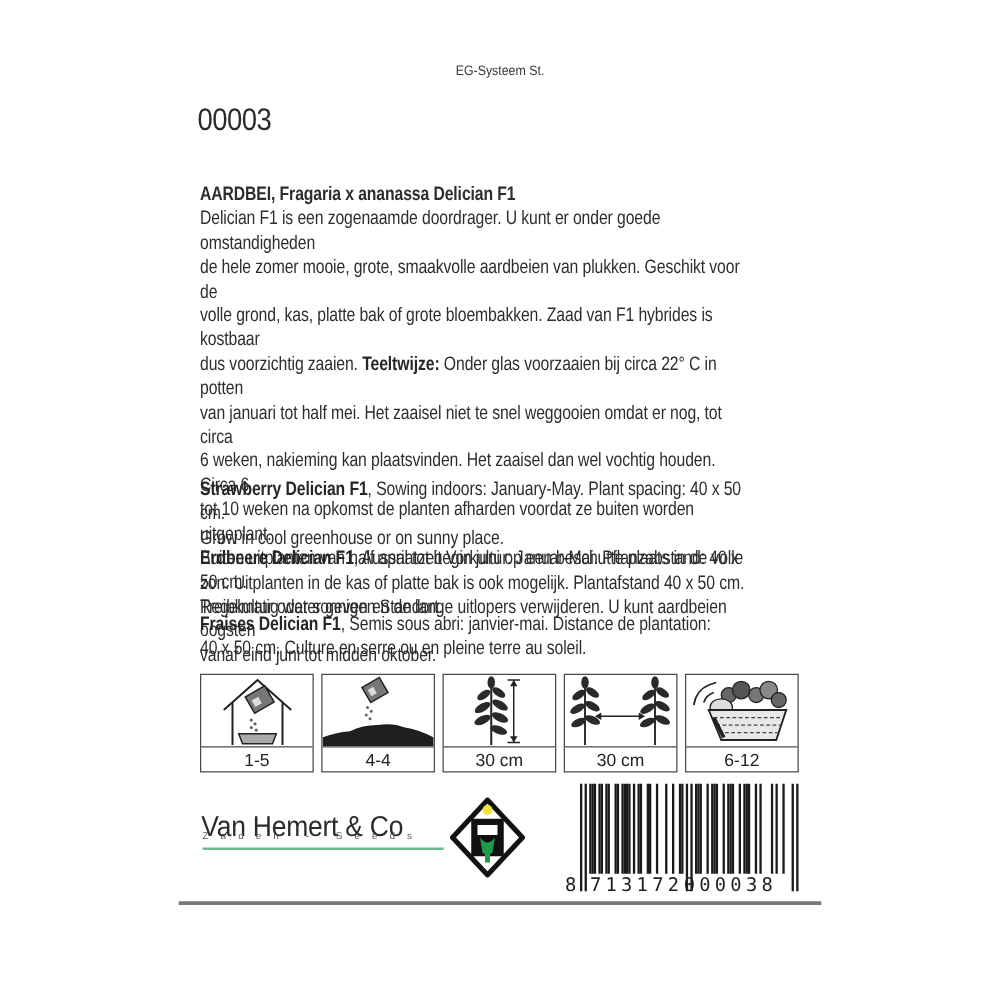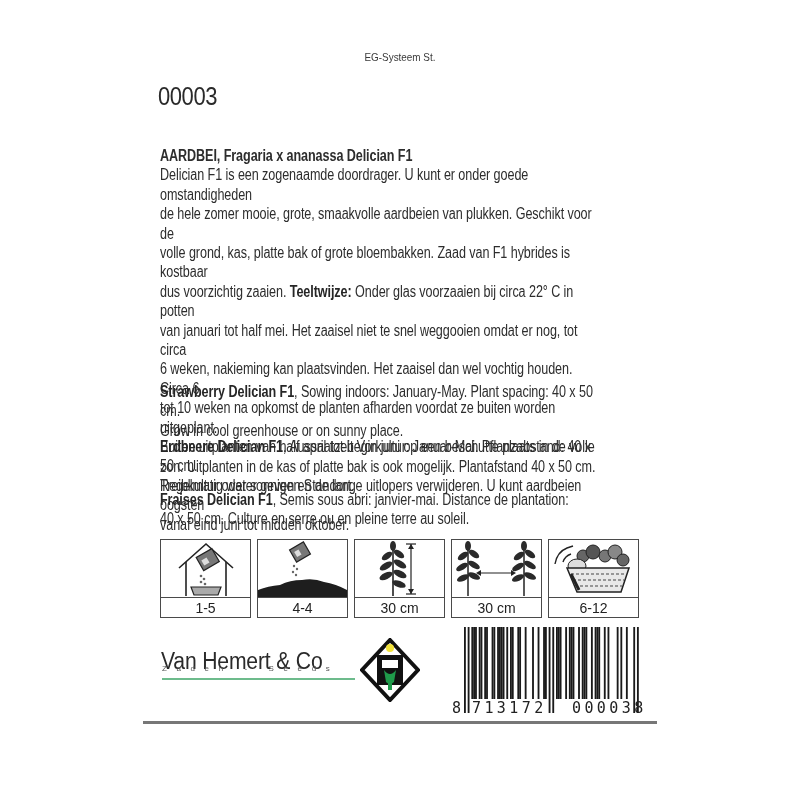--- a/index.html
+++ b/index.html
@@ -250,16 +250,16 @@
       <rect x="151.84" y="2" width="1.84" height="72" fill="#1a1a1a"></rect>
       <rect x="155.52" y="2" width="1.84" height="72" fill="#1a1a1a"></rect>
       <rect x="164.72" y="2" width="1.84" height="72" fill="#1a1a1a"></rect>
       <rect x="168.40" y="2" width="1.84" height="72" fill="#1a1a1a"></rect>
       <rect x="173.92" y="2" width="1.84" height="72" fill="#1a1a1a"></rect>
       <rect x="181.28" y="2" width="1.84" height="86" fill="#1a1a1a"></rect>
       <rect x="184.96" y="2" width="1.84" height="86" fill="#1a1a1a"></rect>
     </svg>
   <span class="barcode-digits" style="left:0px">8</span>
   <span class="barcode-digits" style="left:20px; letter-spacing:3.4px">713172</span>
-  <span class="barcode-digits" style="left:120px; letter-spacing:3.4px">000038</span>
+  <span class="barcode-digits" style="left:95px; letter-spacing:3.4px">000038</span>
 </div>
 
 <div class="abs bottom-rule"></div>
 
 </body></html>

